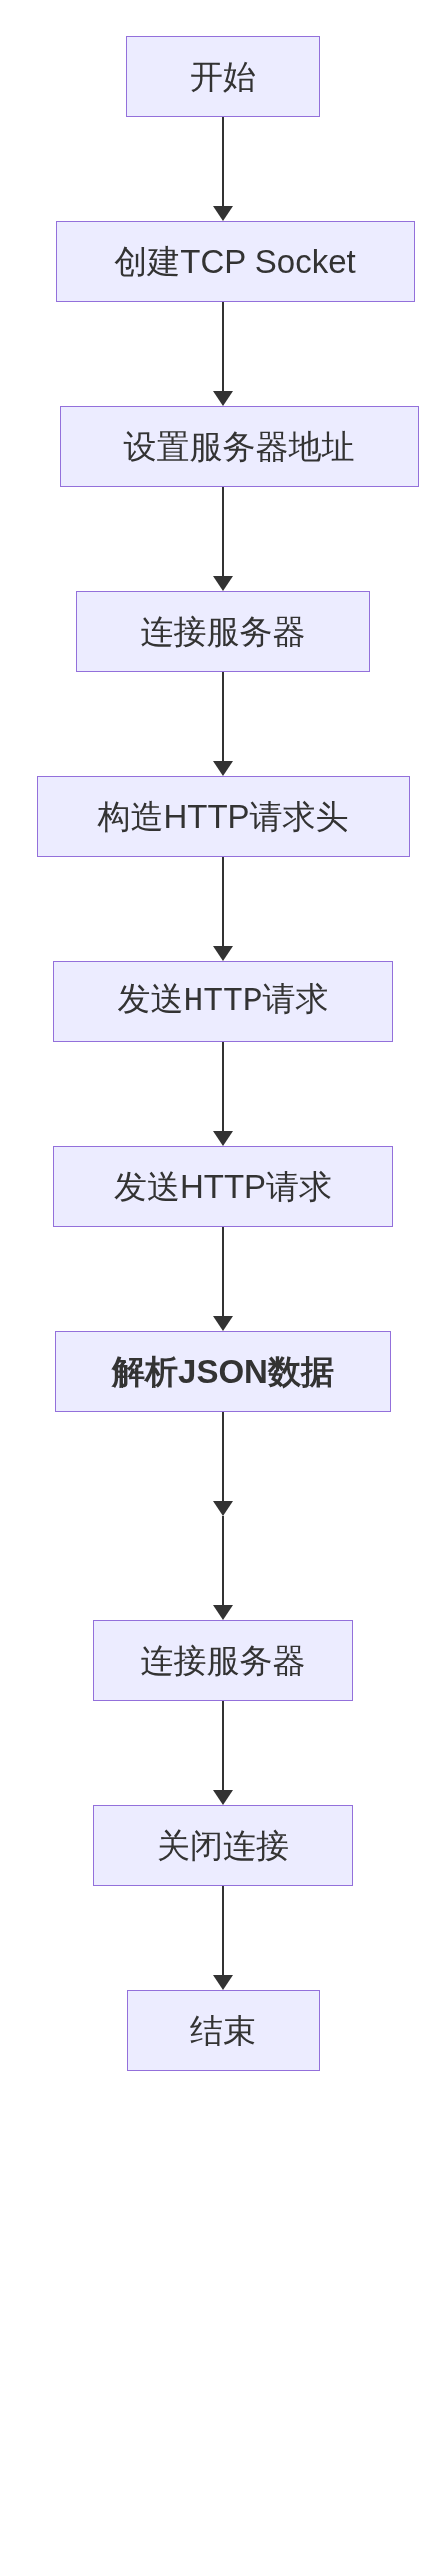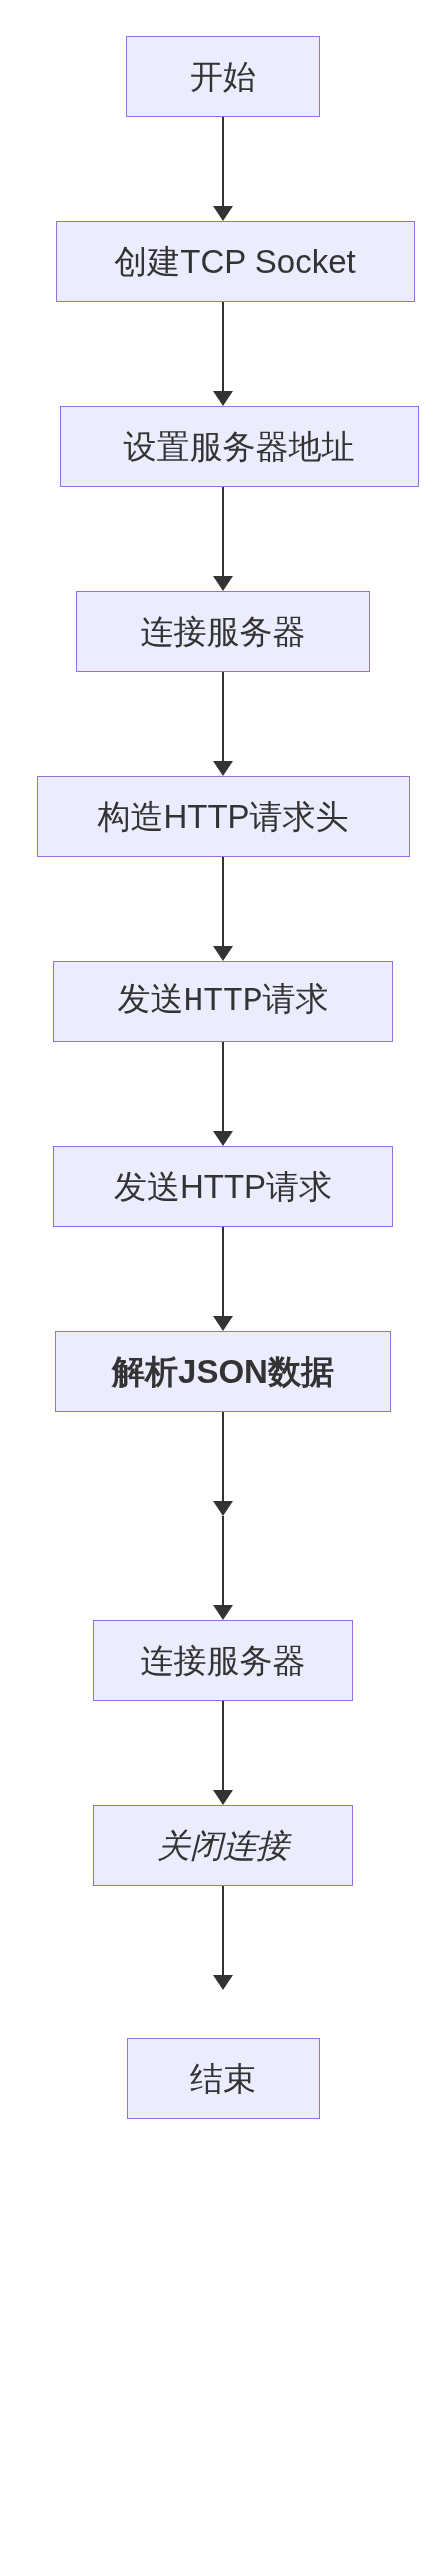--- a/index.html
+++ b/index.html
@@ -37,22 +37,22 @@
   .n1  { width: 194px; }
   .n2  { width: 359px; margin-left: 24px; }
   .n3  { width: 359px; margin-left: 32px; }
   .n4  { width: 294px; }
   .n5  { width: 373px; }
   .n6  { width: 340px; font-family: Liberation Mono, monospace; }
   .n7  { width: 340px; }
   .n8  { width: 336px; font-weight: bold; }
   .n9  { width: 327px; }
   .n10 { width: 260px; }
-  .n11 { width: 260px; font-style: italic; }
-  .n12 { width: 193px; margin-top: 48px; }
+  .n11 { width: 260px; }
+  .n12 { width: 193px; }
   .edge {
     flex: 0 0 auto;
     height: 104px;
     display: flex;
     flex-direction: column;
     align-items: center;
   }
   .edge-line {
     width: 1.4px;
     flex: 1 1 auto;

